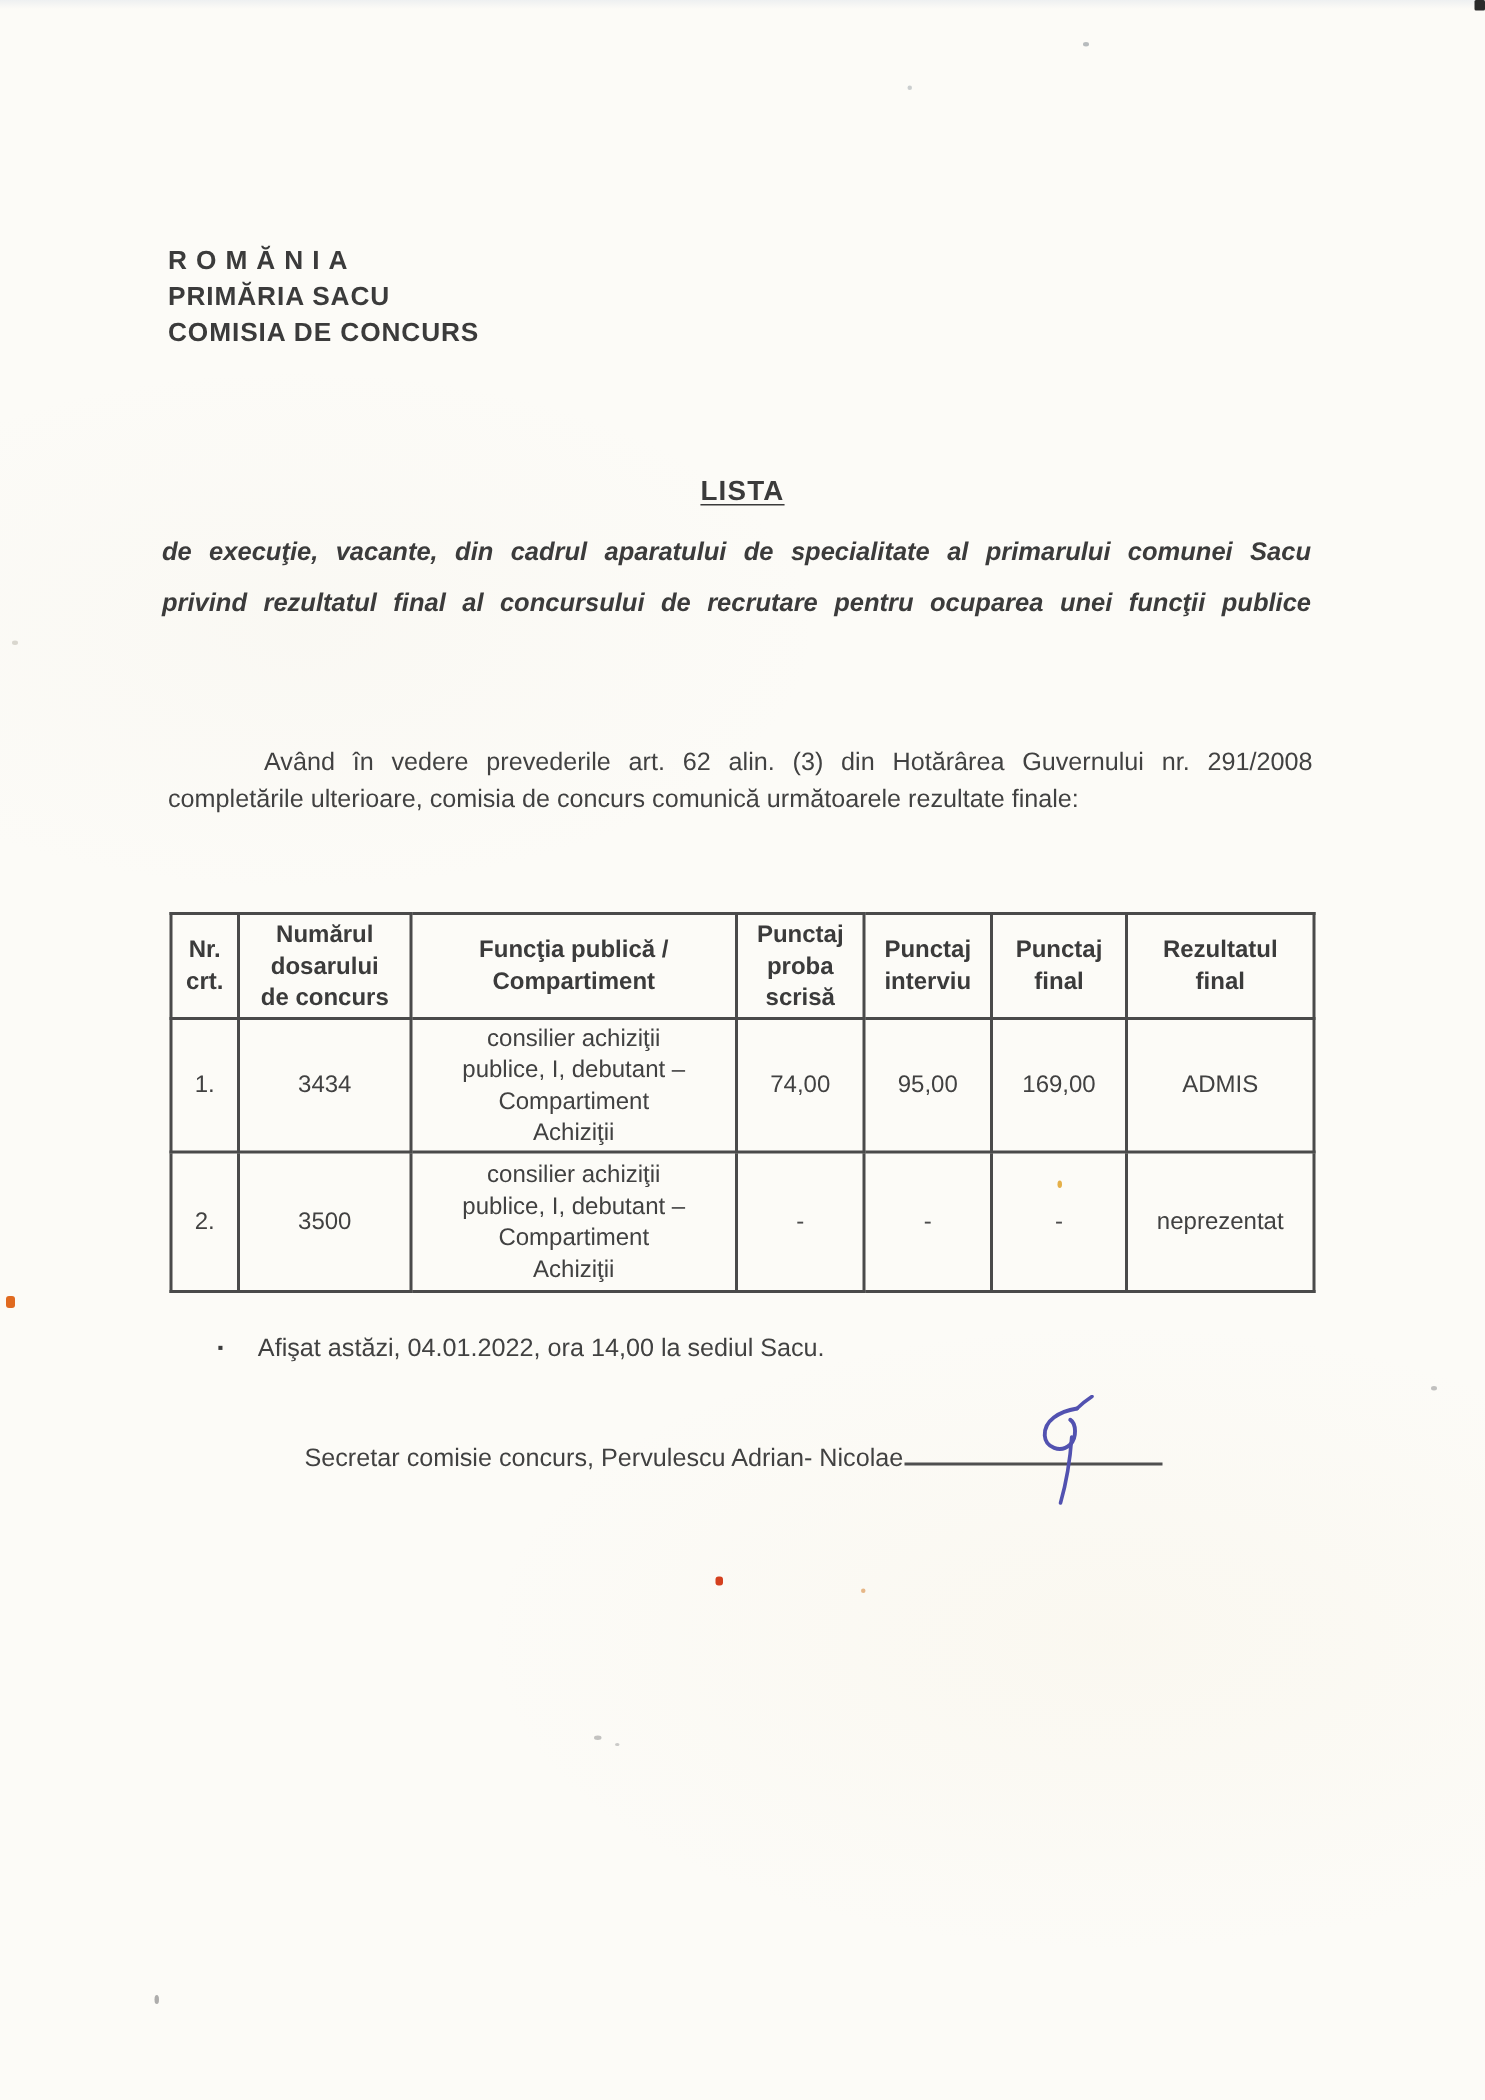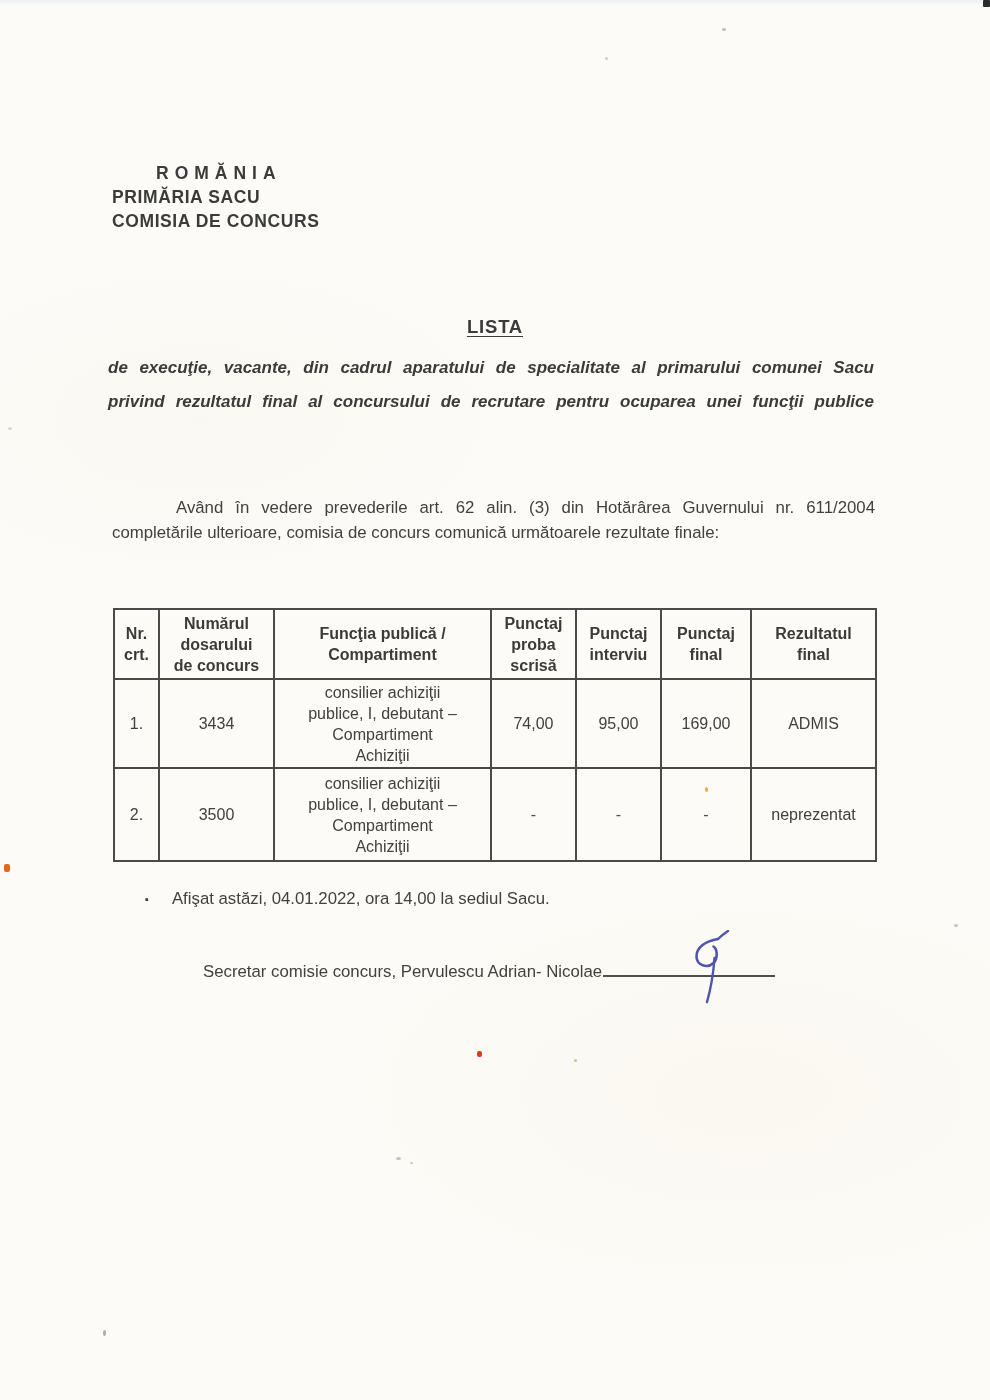--- a/index.html
+++ b/index.html
@@ -16,21 +16,21 @@
     position:relative; width:990px; height:1400px; overflow:hidden;
     background:
       radial-gradient(ellipse 600px 300px at 75% 78%, rgba(235,220,180,0.10), rgba(0,0,0,0) 70%),
       radial-gradient(ellipse 500px 250px at 20% 30%, rgba(225,218,200,0.08), rgba(0,0,0,0) 70%),
       linear-gradient(180deg, #eef0f1 0px, var(--paper) 6px, var(--paper) 100%);
     color:var(--ink);
   }
   
   .letterhead{position:absolute; left:112px; top:161px; line-height:24px;}
   .lh-line{font-weight:bold; font-size:17.5px; color:var(--ink-dark);}
-  .lh-country{letter-spacing:6px;margin-left:44px;}
+  .lh-country{letter-spacing:6px;}
   .lh-inst{letter-spacing:0.6px;}
   .lh-comm{letter-spacing:0.6px;}
   
   .doc-title{
     position:absolute; left:0; top:316px; width:990px; text-align:center;
     font-size:18.5px; font-weight:bold; letter-spacing:0.8px;
     color:var(--ink-dark);
   }
   .doc-title span{text-decoration:underline; text-underline-offset:3px;}
   
@@ -105,21 +105,21 @@
   <div class="doc-title">
     <span>LISTA</span>
   </div>
 
   <div class="subtitle">
     <div class="sline">de execuţie, vacante, din cadrul aparatului de specialitate al primarului comunei Sacu</div>
     <div class="sline">privind rezultatul final al concursului de recrutare pentru ocuparea unei funcţii publice</div>
   </div>
 
   <div class="body-par">
-    <div class="jline indent">Având în vedere prevederile art. 62 alin. (3) din Hotărârea Guvernului nr. 611/2004</div>
+    <div class="jline indent">Având în vedere prevederile art. 62 alin. (3) din Hotărârea Guvernului nr. 291/2008</div>
     <div>completările ulterioare, comisia de concurs  comunică următoarele rezultate finale:</div>
   </div>
 
   <div class="tbl-wrap">
     <table>
       <colgroup>
         <col style="width:45px">
           <col style="width:115px">
           <col style="width:217px">
         <col style="width:85px">

